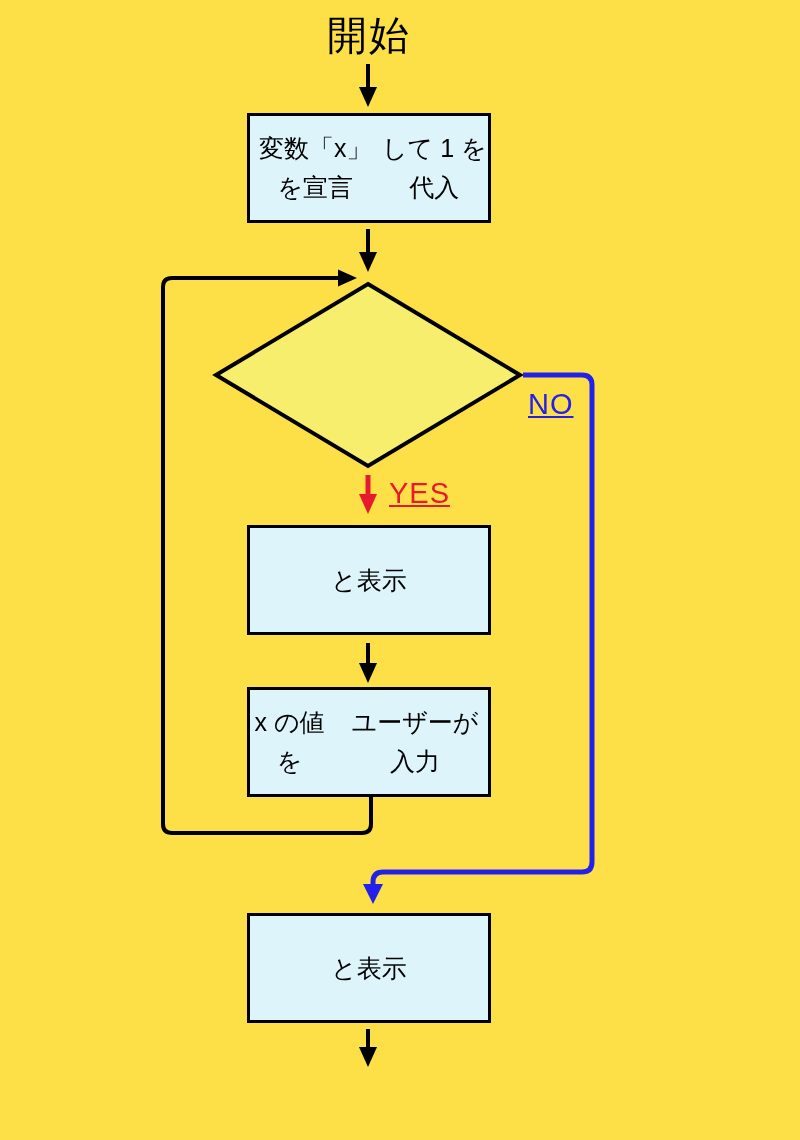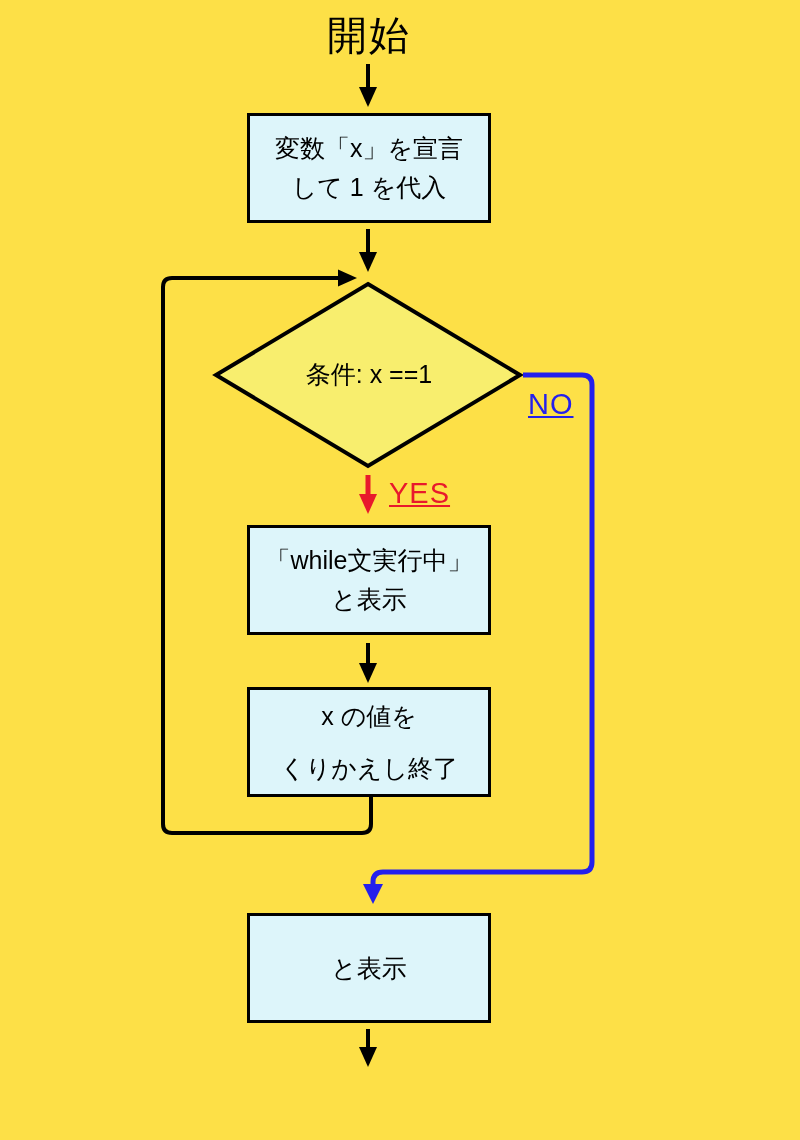--- a/index.html
+++ b/index.html
@@ -35,21 +35,21 @@
   #terminal-start { top: 8px; }
   #terminal-end   { top: 1070px; }
   .process-box {
     position: absolute;
     left: 247px;
     width: 244px;
     box-sizing: border-box;
     background: #ddf5fa;
     border: 3px solid #000000;
     display: flex;
-    flex-direction: column;
+    flex-direction: row;
     justify-content: center;
     align-items: center;
     text-align: center;
     font-size: 25px;
     line-height: 39px;
     color: #000000;
   }
   #box-declare { top: 113px; height: 110px; }
   #box-while   { top: 525px; height: 110px; }
   #box-input   { top: 687px; height: 110px; }
@@ -120,33 +120,31 @@
     </g>
   </svg>
 
   <div class="terminal" id="terminal-start">開始</div>
 
   <div class="process-box" id="box-declare" style="background-color: rgb(221, 245, 250);">
     <span>変数「x」を宣言</span>
     <span>して 1 を代入</span>
   </div>
 
-  <div class="diamond-label">条件: x ==1</div>
 
   <div class="branch-label" id="label-yes" style="color: rgb(232, 25, 44);">YES</div>
   <div class="branch-label" id="label-no" style="color: rgb(36, 32, 236);">NO</div>
 
   <div class="process-box" id="box-while" style="background-color: rgb(221, 245, 250);">
-    <span>「while文実行中」</span>
     <span>と表示</span>
   </div>
 
   <div class="process-box" id="box-input" style="background-color: rgb(221, 245, 250); gap: 13px;">
     <span>x の値を</span>
-    <span>くりかえし終了</span>
+    <span>ユーザーが入力</span>
   </div>
 
   <div class="process-box" id="box-done" style="background-color: rgb(221, 245, 250);">
     <span>と表示</span>
   </div>
 
 
 </div>
 
 </body></html>

